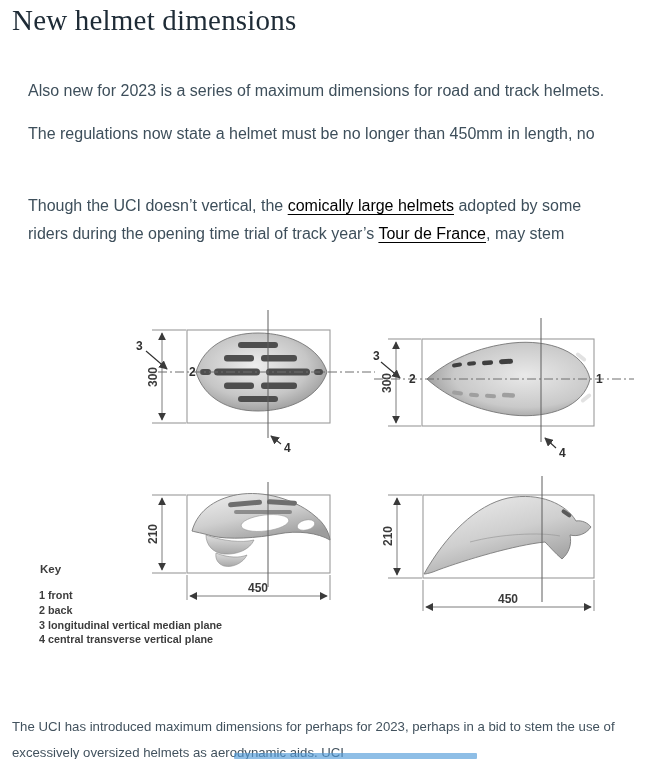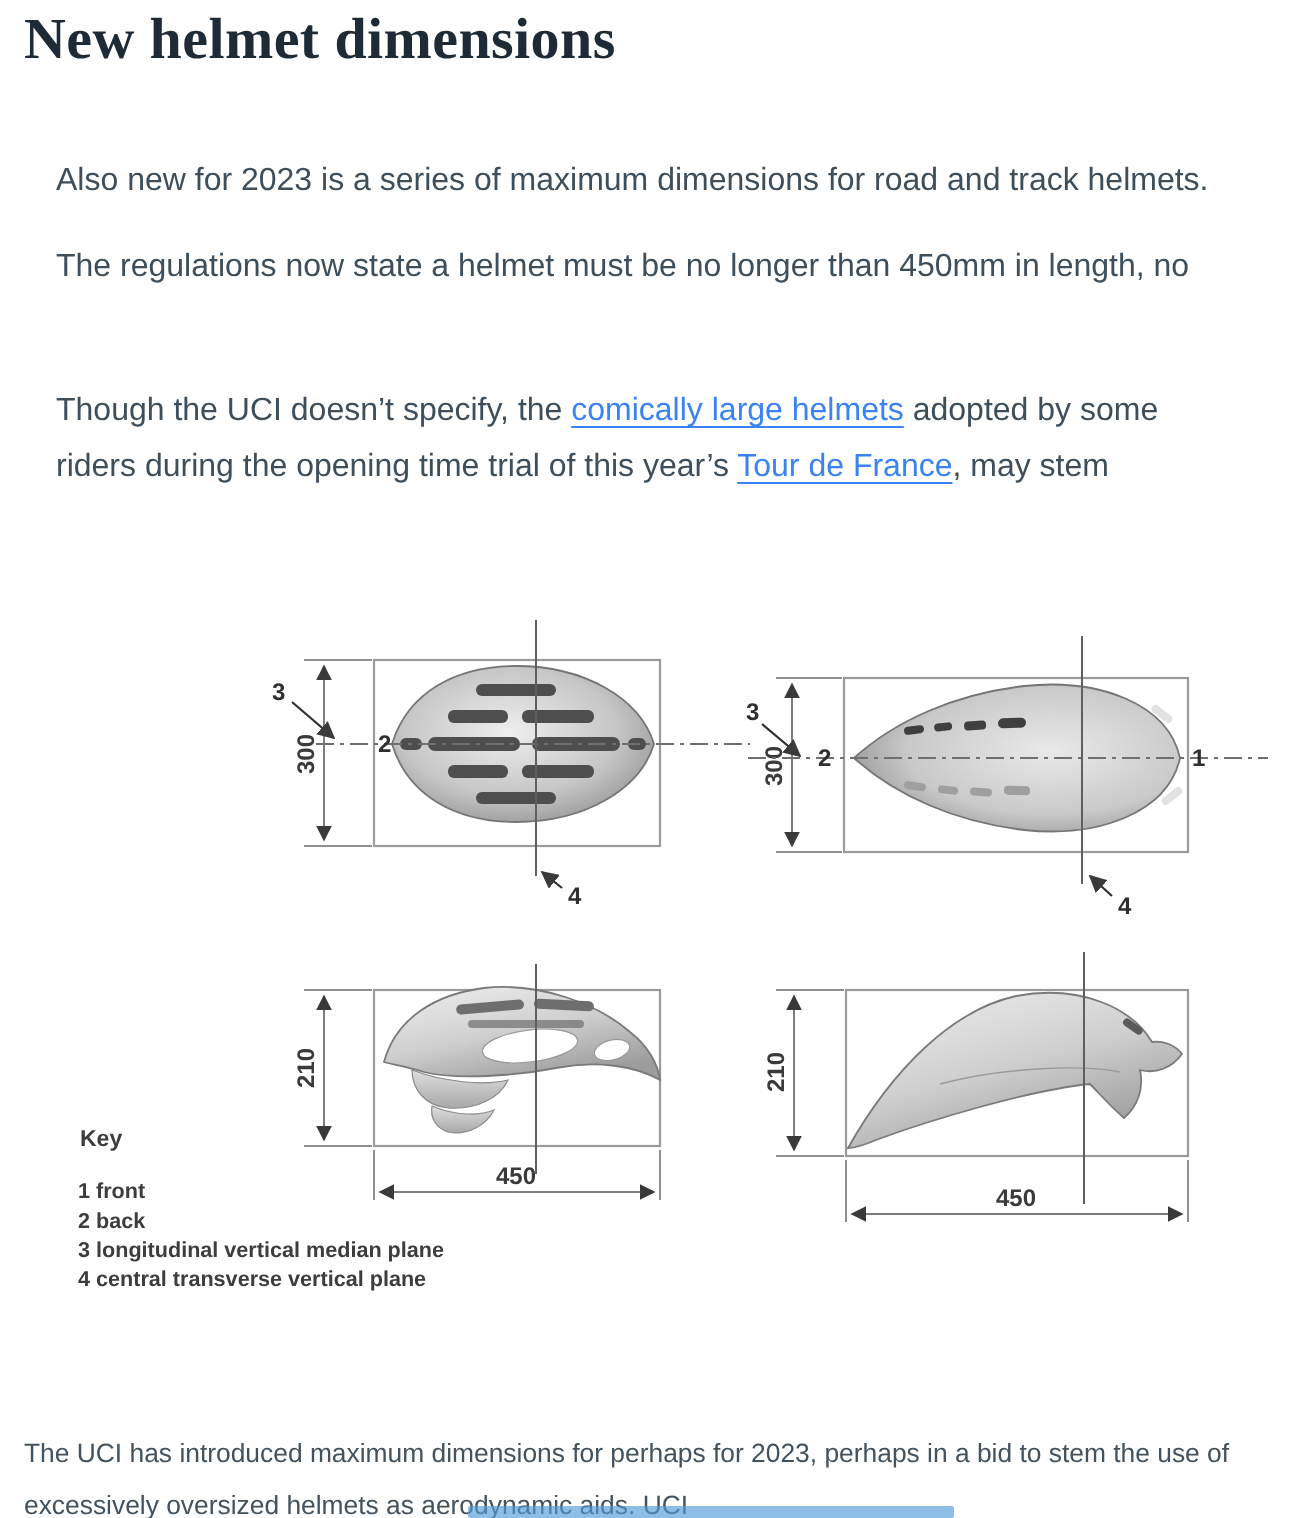--- a/index.html
+++ b/index.html
@@ -4,27 +4,27 @@
 <style>
   html,body{margin:0;padding:0;background:#fff;}
   .page{
     position:relative;width:649px;height:759px;background:#ffffff;
     font-family:"Liberation Sans",sans-serif;overflow:hidden;
   }
   .abs{position:absolute;}
   h1.headline{
     margin:0;left:12px;top:4px;width:620px;
     font-family:"Liberation Serif","DejaVu Serif",serif;
-    font-weight:700;font-size:29px;color:#1e2b36;letter-spacing:.2px;
+    font-weight:400;font-size:29px;color:#1e2b36;letter-spacing:.2px;
   }
   .body-text{
     left:28px;width:632px;font-size:16px;line-height:28px;color:#3e4f5b;
   }
   .body-text .line{display:block;white-space:nowrap;}
-  a.article-link{color:#3b82f6;text-decoration:underline;text-decoration-thickness:1px;text-underline-offset:3px;}
+  a.article-link{color:#000000;text-decoration:underline;text-decoration-thickness:1px;text-underline-offset:3px;}
   .caption{
     left:12px;top:701px;width:632px;font-size:13.2px;line-height:26px;color:#42525e;
   }
   .caption .line{display:block;white-space:nowrap;}
   .caption .credit{}
   svg.diagram{left:0;top:292px;}
   svg text{font-family:"Liberation Sans",sans-serif;}
   .dimnum{font-size:12px;font-weight:700;fill:#3a3a3a;}
   .idxnum{font-size:12px;font-weight:700;fill:#2f2f2f;}
   .keytitle{font-size:11.5px;font-weight:700;fill:#3d3d3d;}
@@ -42,22 +42,22 @@
 
   <p class="abs body-text" style="top:61px;">
     <span class="line">Also new for 2023 is a series of maximum dimensions for road and track helmets.</span>
   </p>
 
   <p class="abs body-text" style="top:104px;">
     <span class="line">The regulations now state a helmet must be no longer than 450mm in length, no</span>
   </p>
 
   <p class="abs body-text" style="top:176px;">
-    <span class="line"><span>Though the UCI doesn’t specify, the </span><a href="#" class="article-link">comically large helmets</a><span> adopted by some</span></span>
-    <span class="line"><span>riders during the opening time trial of this year’s </span><a href="#" class="article-link">Tour de France</a><span>, may stem</span></span>
+    <span class="line"><span>Though the UCI doesn’t vertical, the </span><a href="#" class="article-link">comically large helmets</a><span> adopted by some</span></span>
+    <span class="line"><span>riders during the opening time trial of track year’s </span><a href="#" class="article-link">Tour de France</a><span>, may stem</span></span>
   </p>
 
   <svg class="abs diagram" width="649" height="380" viewBox="0 0 649 380">
     <defs>
       <marker id="arw" viewBox="0 0 10 10" refX="9" refY="5" markerWidth="8" markerHeight="8" orient="auto-start-reverse">
         <path d="M0,0 L10,5 L0,10 z" fill="#3a3a3a"></path>
       </marker>
       <radialGradient id="gTopA" cx="45%" cy="42%" r="68%">
         <stop offset="0" stop-color="#eeeeee"></stop>
           <stop offset="0.6" stop-color="#c6c6c6"></stop>

